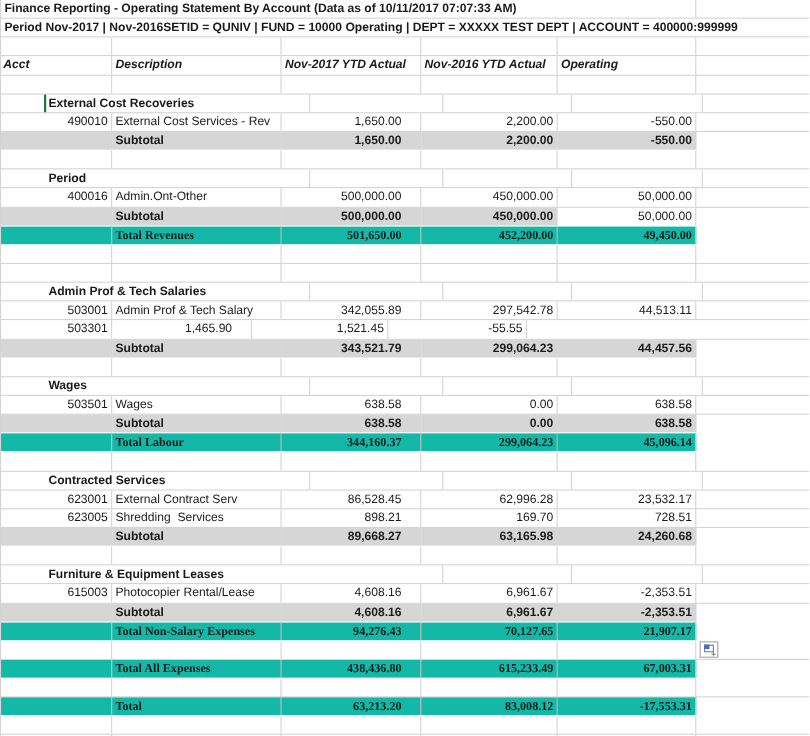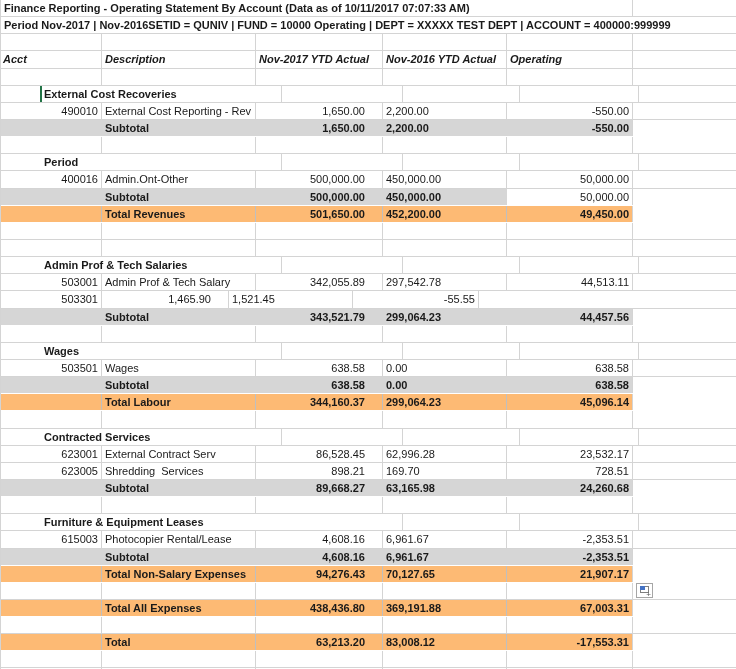--- a/index.html
+++ b/index.html
@@ -5,32 +5,32 @@
   html, body { margin: 0; padding: 0; background: #ffffff; }
   body { width: 736px; height: 669px; overflow: hidden; position: relative;
          font-family: "Liberation Sans", sans-serif; font-size: 11px; color: #1a1a1a; }
   .sheet { position: absolute; left: 0; top: 0; width: 736px; }
   .row { position: relative; height: 17.15px; display: flex; border-bottom: 1px solid #d4d4d4; box-sizing: border-box; }
   .cell { box-sizing: border-box; border-right: 1px solid #d4d4d4; height: 100%; line-height: 16px;
           white-space: nowrap; overflow: visible; padding: 0 3px; position: relative; }
   .cA { width: 102px; text-align: right; }
   .cB { width: 154px; }
   .cC { width: 127px; text-align: right; padding-right: 17px; }
-  .cD { width: 124px; text-align: left; padding-right: 3px; }
+  .cD { width: 124px; text-align: right; padding-right: 3px; }
   .cE { width: 126px; text-align: right; padding-right: 3px; }
   .cF { width: 103px; border-right: none; }
   .span { position: absolute; left: 4px; top: 0; z-index: 2; font-weight: bold; }
   .title-row .cell { border-right-color: transparent; }
   .title-row .cA, .title-row .cB, .title-row .cC, .title-row .cD { border-right-color: transparent; }
   .hdr .cell { font-weight: bold; text-align: left; font-style: italic; }
   .bold { font-weight: bold; }
   .sub .cA, .sub .cB, .sub .cC, .sub .cD, .sub .cE { background: #d6d6d6; }
   .sub .cell { border-right-color: #d6d6d6; }
   .sub .cF { border-right: none; }
-  .tot .cA, .tot .cB, .tot .cC, .tot .cD, .tot .cE { background: #fdba74; }
+  .tot .cA, .tot .cB, .tot .cC, .tot .cD, .tot .cE { background: #14b8a6; font-family: Liberation Serif, serif; }
   .tot .cell { border-right-color: #bfbfbf; }
   .sub-nofill-e .cE { background: #ffffff !important; font-weight: normal; }
   .sub.row, .tot.row { border-bottom-color: #ffffff; }
   .group-title .cA { border-right-color: transparent; margin-left: 40px; }
   .selected-left { position: absolute; left: 0; top: 0; width: 2px; height: 100%; background: #217346; z-index: 3; }
   .paste-opts { position: absolute; left: 636px; top: 583px; width: 17px; height: 15px;
                 border: 1px solid #a6a6a6; background: #fff; box-sizing: border-box; z-index: 5; }
   .paste-opts .blue { position: absolute; left: 3px; top: 2px; width: 5px; height: 4px; background: #4472c4; }
   .paste-opts .box { position: absolute; left: 3px; top: 2px; width: 9px; height: 7px; border: 1px solid #7f7f7f; box-sizing: border-box; }
   .paste-opts .plus { position: absolute; right: 1px; bottom: -2px; font-size: 8px; color: #555; line-height: 8px; }
@@ -96,21 +96,21 @@
         <span class="span">External Cost Recoveries</span>
       </div>
     <div class="cell cB"></div>
       <div class="cell cC"></div>
       <div class="cell cD"></div>
       <div class="cell cE"></div>
       <div class="cell cF"></div>
   </div>
   <div class="row">
     <div class="cell cA">490010</div>
-    <div class="cell cB">External Cost Reporting - Rev</div>
+    <div class="cell cB">External Cost Services - Rev</div>
     <div class="cell cC">1,650.00</div>
     <div class="cell cD">2,200.00</div>
     <div class="cell cE">-550.00</div>
     <div class="cell cF"></div>
   </div>
   <div class="row sub bold">
     <div class="cell cA"></div>
     <div class="cell cB">Subtotal</div>
     <div class="cell cC">1,650.00</div>
     <div class="cell cD">2,200.00</div>
@@ -345,21 +345,21 @@
       <div class="cell cC"></div>
       <div class="cell cD"></div>
       <div class="cell cE"></div>
       <div class="cell cF"></div>
   </div>
 
   <div class="row tot bold">
     <div class="cell cA"></div>
     <div class="cell cB">Total All Expenses</div>
     <div class="cell cC">438,436.80</div>
-    <div class="cell cD">369,191.88</div>
+    <div class="cell cD">615,233.49</div>
     <div class="cell cE" style="border-right-color:#d4d4d4">67,003.31</div>
     <div class="cell cF"></div>
   </div>
   <div class="row">
     <div class="cell cA"></div>
       <div class="cell cB"></div>
       <div class="cell cC"></div>
       <div class="cell cD"></div>
       <div class="cell cE"></div>
       <div class="cell cF"></div>

